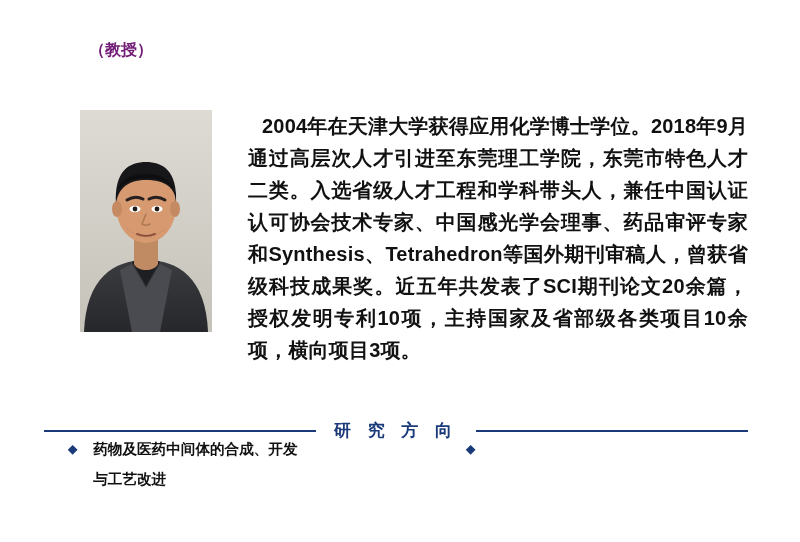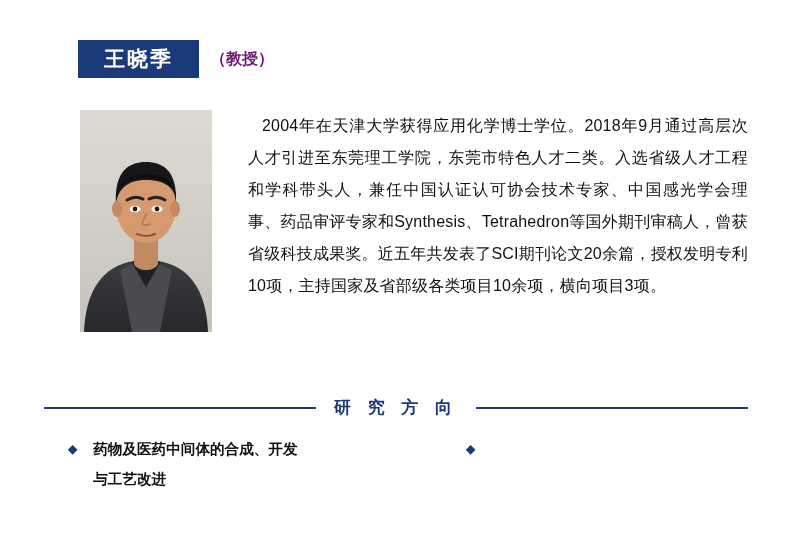--- a/index.html
+++ b/index.html
@@ -61,34 +61,34 @@
     overflow: hidden;
   }
   .photo-svg { display: block; }
 
   
   .bio {
     position: absolute;
     left: 248px;
     top: 110px;
     width: 500px;
-    font-size: 16px;
-    font-weight: normal;
+    font-size: 20px;
+    font-weight: bold;
     line-height: 32px;
     color: #111111;
     text-align: justify;
     letter-spacing: 0.2px;
   }
   .bio .indent { display: inline-block; width: 14px; }
 
   
   .section-head {
     position: absolute;
     left: 0;
-    top: 396px;
+    top: 419px;
     width: 792px;
     display: flex;
     align-items: center;
     justify-content: center;
   }
   .rule {
     height: 2px;
     background: #1a3a7a;
     flex: 0 0 auto;
   }
@@ -133,21 +133,20 @@
     flex: 0 0 auto;
   }
   .dir-text { white-space: pre-line; margin-left: 8px; }
 </style>
 </head>
 <body>
 
 <div class="slide">
 
   <div class="name-row">
-    <div class="name-badge">王晓季</div>
     <div class="name-title">（教授）</div>
   </div>
 
   <div class="photo-frame">
     <svg class="photo-svg" width="132" height="222" viewBox="0 0 132 222">
       <rect x="0" y="0" width="132" height="222" fill="#d9d6cf"></rect>
       <rect x="0" y="0" width="132" height="222" fill="#cfccc4"></rect>
 
       <defs>
         <linearGradient id="bgG" x1="0" y1="0" x2="0" y2="1">

